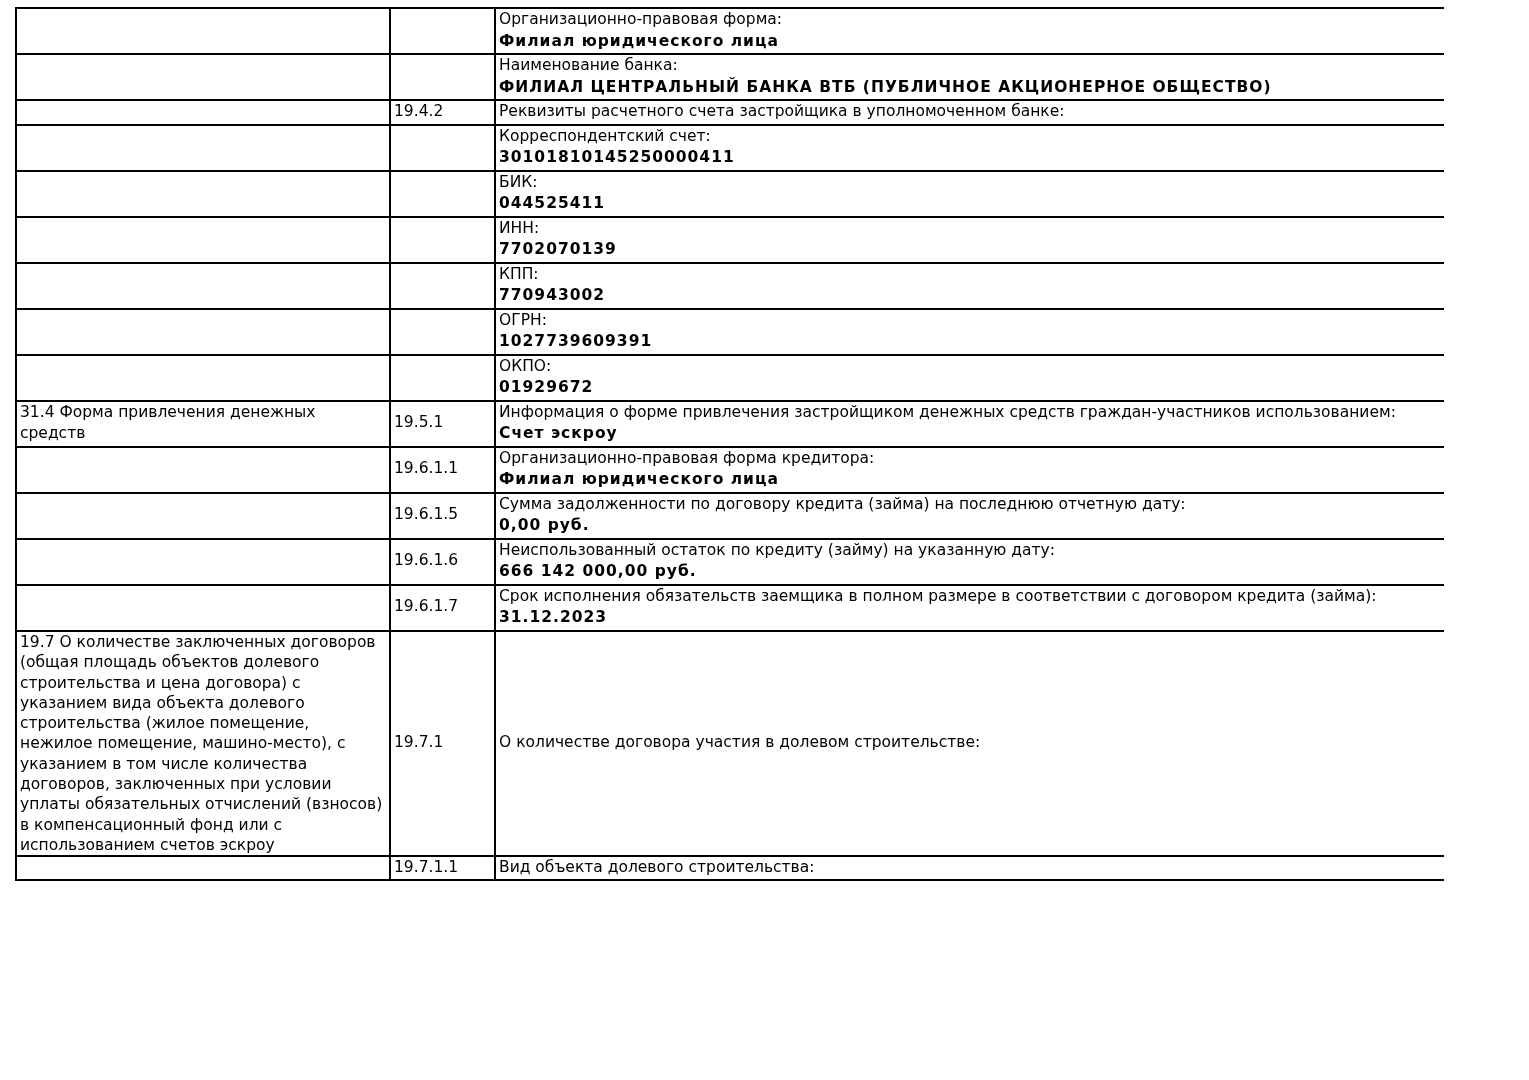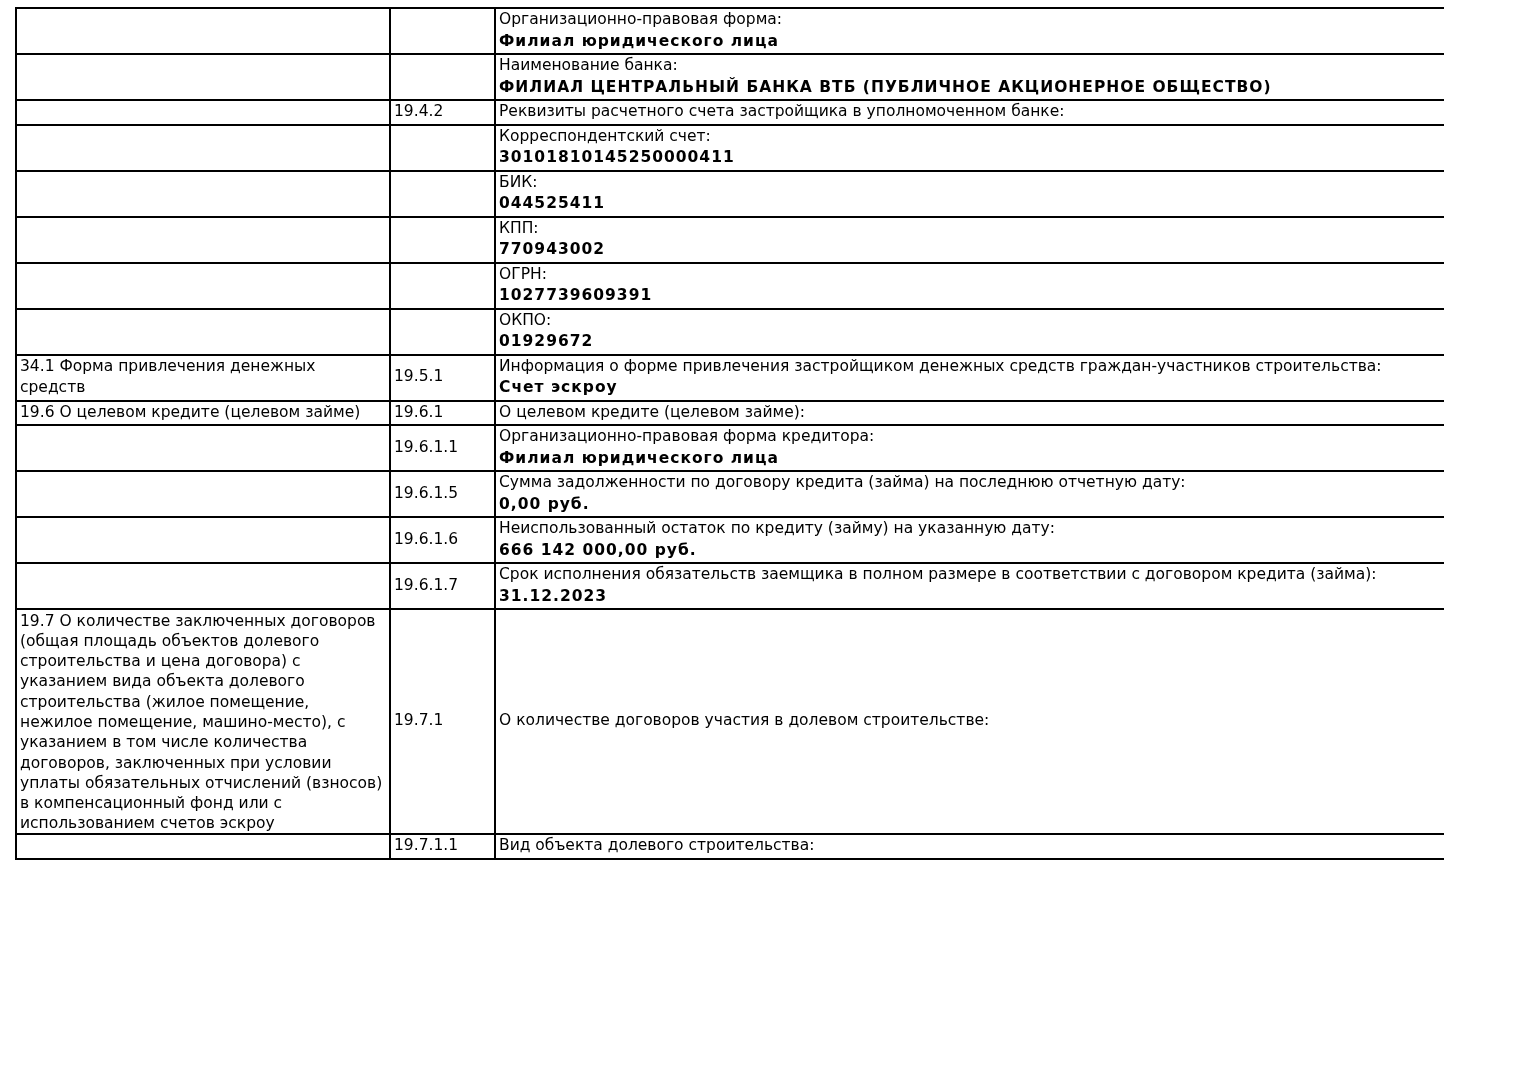--- a/index.html
+++ b/index.html
@@ -120,20 +120,32 @@
     </td>
     <td class="cell-num">
       <div class="num-text"></div>
     </td>
     <td class="cell-content">
       <div class="field-label">БИК:</div>
       <div class="field-value">044525411</div>
     </td>
   </tr>
 
+  <tr>
+    <td class="cell-left">
+      <div class="left-text"></div>
+    </td>
+    <td class="cell-num">
+      <div class="num-text"></div>
+    </td>
+    <td class="cell-content">
+      <div class="field-label">ИНН:</div>
+      <div class="field-value">7702070139</div>
+    </td>
+  </tr>
 
   <tr>
     <td class="cell-left">
       <div class="left-text"></div>
     </td>
     <td class="cell-num">
       <div class="num-text"></div>
     </td>
     <td class="cell-content">
       <div class="field-label">КПП:</div>
@@ -162,43 +174,31 @@
       <div class="num-text"></div>
     </td>
     <td class="cell-content">
       <div class="field-label">ОКПО:</div>
       <div class="field-value">01929672</div>
     </td>
   </tr>
 
   <tr>
     <td class="cell-left">
-      <div class="left-text">34.1 Форма привлечения денежных средств</div>
+      <div class="left-text">31.4 Форма привлечения денежных средств</div>
     </td>
     <td class="cell-num">
       <div class="num-text">19.5.1</div>
     </td>
     <td class="cell-content">
-      <div class="field-label">Информация о форме привлечения застройщиком денежных средств граждан-участников строительства:</div>
+      <div class="field-label">Информация о форме привлечения застройщиком денежных средств граждан-участников использованием:</div>
       <div class="field-value">Счет эскроу</div>
     </td>
   </tr>
 
-  <tr>
-    <td class="cell-left">
-      <div class="left-text">19.6 О целевом кредите (целевом займе)</div>
-    </td>
-    <td class="cell-num">
-      <div class="num-text">19.6.1</div>
-    </td>
-    <td class="cell-content">
-      <div class="field-label">О целевом кредите (целевом займе):</div>
-      <div class="field-value"></div>
-    </td>
-  </tr>
 
   <tr>
     <td class="cell-left">
       <div class="left-text"></div>
     </td>
     <td class="cell-num">
       <div class="num-text">19.6.1.1</div>
     </td>
     <td class="cell-content">
       <div class="field-label">Организационно-правовая форма кредитора:</div>
@@ -249,21 +249,21 @@
   </tr>
 
   <tr class="tall">
     <td class="cell-left">
       <div class="left-text">19.7 О количестве заключенных договоров (общая площадь объектов долевого строительства и цена договора) с указанием вида объекта долевого строительства (жилое помещение, нежилое помещение, машино-место), с указанием в том числе количества договоров, заключенных при условии уплаты обязательных отчислений (взносов) в компенсационный фонд или с использованием счетов эскроу</div>
     </td>
     <td class="cell-num">
       <div class="num-text">19.7.1</div>
     </td>
     <td class="cell-content">
-      <div class="field-label">О количестве договоров участия в долевом строительстве:</div>
+      <div class="field-label">О количестве договора участия в долевом строительстве:</div>
       <div class="field-value"></div>
     </td>
   </tr>
 
   <tr>
     <td class="cell-left">
       <div class="left-text"></div>
     </td>
     <td class="cell-num">
       <div class="num-text">19.7.1.1</div>

